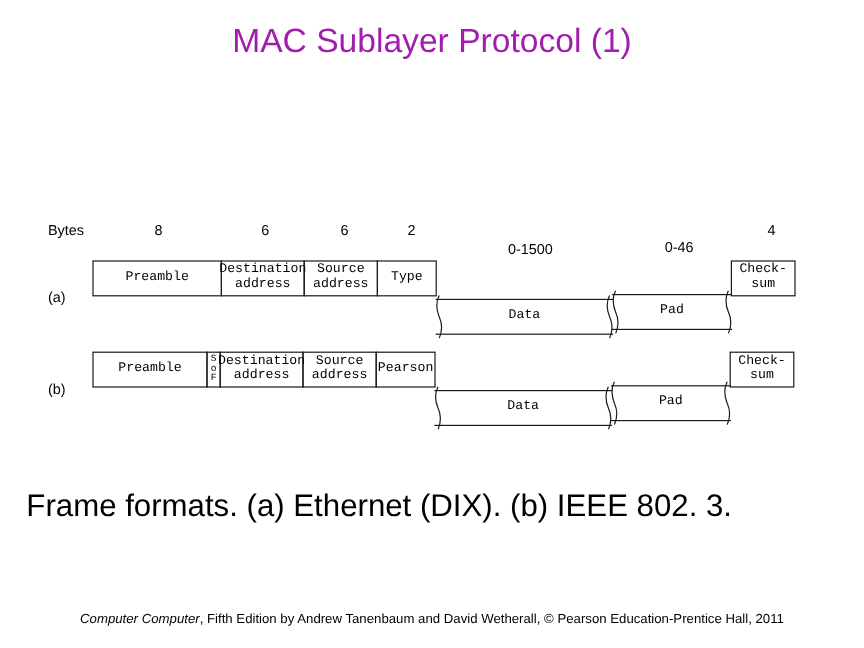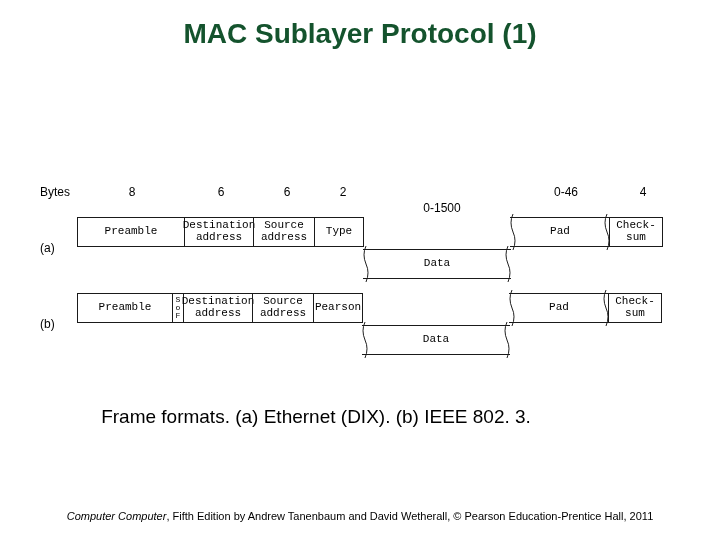--- a/index.html
+++ b/index.html
@@ -6,23 +6,23 @@
     margin: 0;
     padding: 0;
     width: 720px;
     height: 540px;
     font-family: Arial, Helvetica, sans-serif;
     background: #fff;
     position: relative;
   }
   .title {
     text-align: center;
-    color: #14532d;
+    color: #a21caf;
     font-size: 28px;
-    font-weight: 700;
+    font-weight: 400;
     margin-top: 18px;
   }
   .diagram {
     position: absolute;
     top: 169px;
     left: 40px;
     width: 650px;
     font-size: 12px;
     font-family: Arial, sans-serif;
   }
@@ -39,21 +39,21 @@
   .byte-cell {
     text-align: center;
     font-size: 12px;
   }
   .w-preamble { width: 96px; }
   .w-sof { width: 12px; }
   .w-dest { width: 70px; }
   .w-src { width: 62px; }
   .w-type { width: 50px; }
   .w-data { width: 148px; margin-top: 32px; }
-  .w-pad { width: 100px; }
+  .w-pad { width: 100px; margin-top: 28px; }
   .w-chk { width: 54px; }
   .frame-row {
     display: flex;
     align-items: stretch;
     margin-bottom: 14px;
   }
   .row-label {
     width: 38px;
     display: flex;
     align-items: center;
@@ -96,21 +96,21 @@
   .squiggle-left svg, .squiggle-right svg {
     width: 100%;
     height: 100%;
   }
   .caption {
     position: absolute;
     top: 406px;
     left: 0;
     width: 632px;
     text-align: center;
-    font-size: 19px;
+    font-size: 26px;
     color: #000;
   }
   .footer {
     position: absolute;
     bottom: 18px;
     left: 0;
     width: 720px;
     text-align: center;
     font-size: 11px;
     color: #000;

